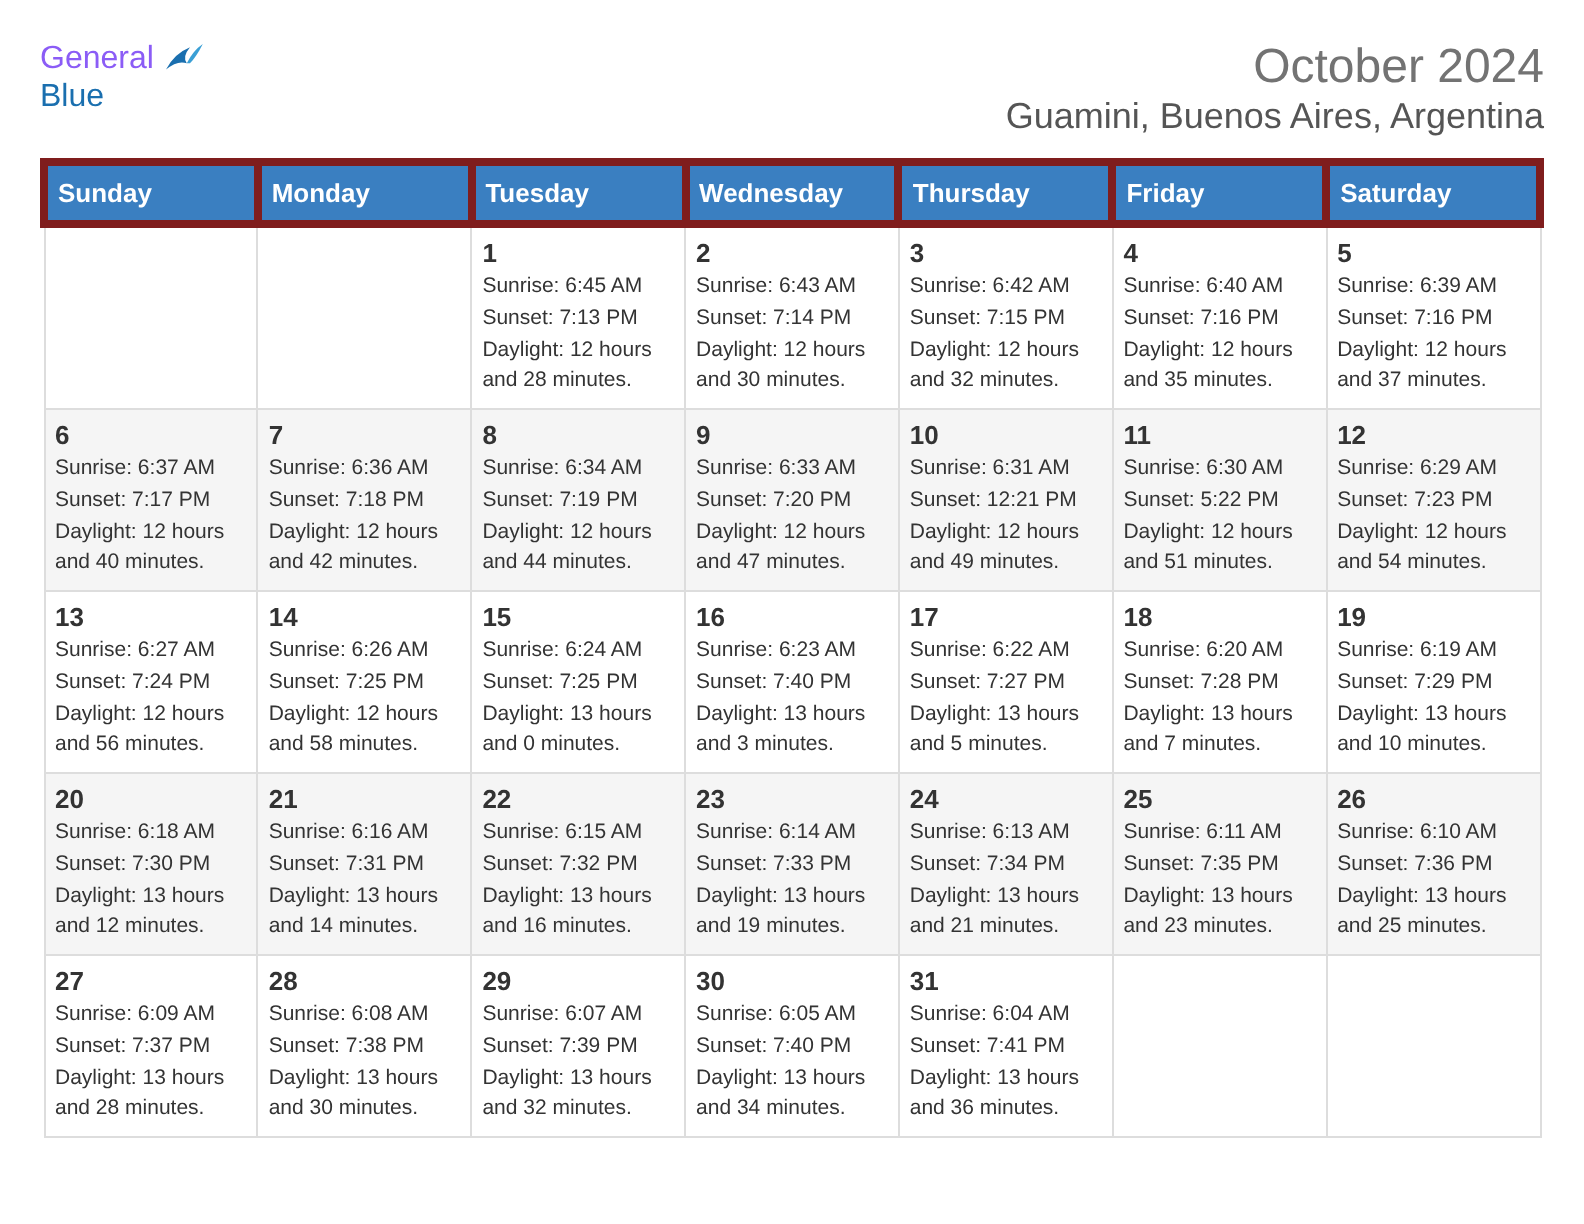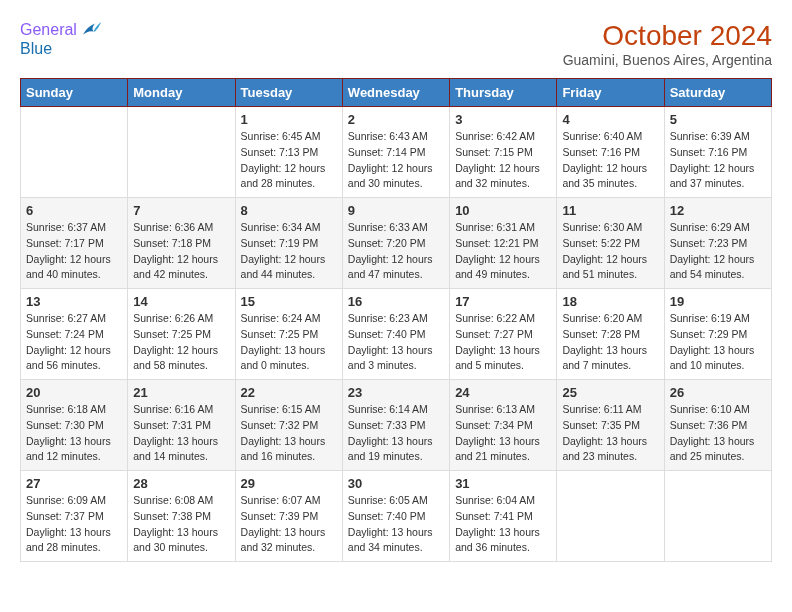--- a/index.html
+++ b/index.html
@@ -24,40 +24,40 @@
     .logo-blue { color: #1a6faf; }
     .logo-bird {
       width: 24px;
       height: 20px;
       margin-left: 2px;
     }
     .title-block {
       text-align: right;
     }
     .month-title {
-      font-size: 28px;
+      font-size: 24px;
       font-weight: normal;
-      color: #c2410c;
+      color: #737373;
     }
     .location {
-      font-size: 14px;
+      font-size: 18px;
       color: #555;
     }
     .calendar {
       width: 100%;
       border-collapse: collapse;
       border: 1px solid #ccc;
     }
     .calendar th {
       background: #3a7fc1;
       color: #fff;
       text-align: left;
       padding: 6px 5px;
       font-size: 13px;
-      border: 1px solid #7f1d1d;
+      border: 4px solid #7f1d1d;
     }
     .calendar td {
       vertical-align: top;
       padding: 5px;
       border: 1px solid #ddd;
       font-size: 11px;
       color: #333;
       width: calc(100% / 7);
       min-height: 80px;
       background: #fff;

